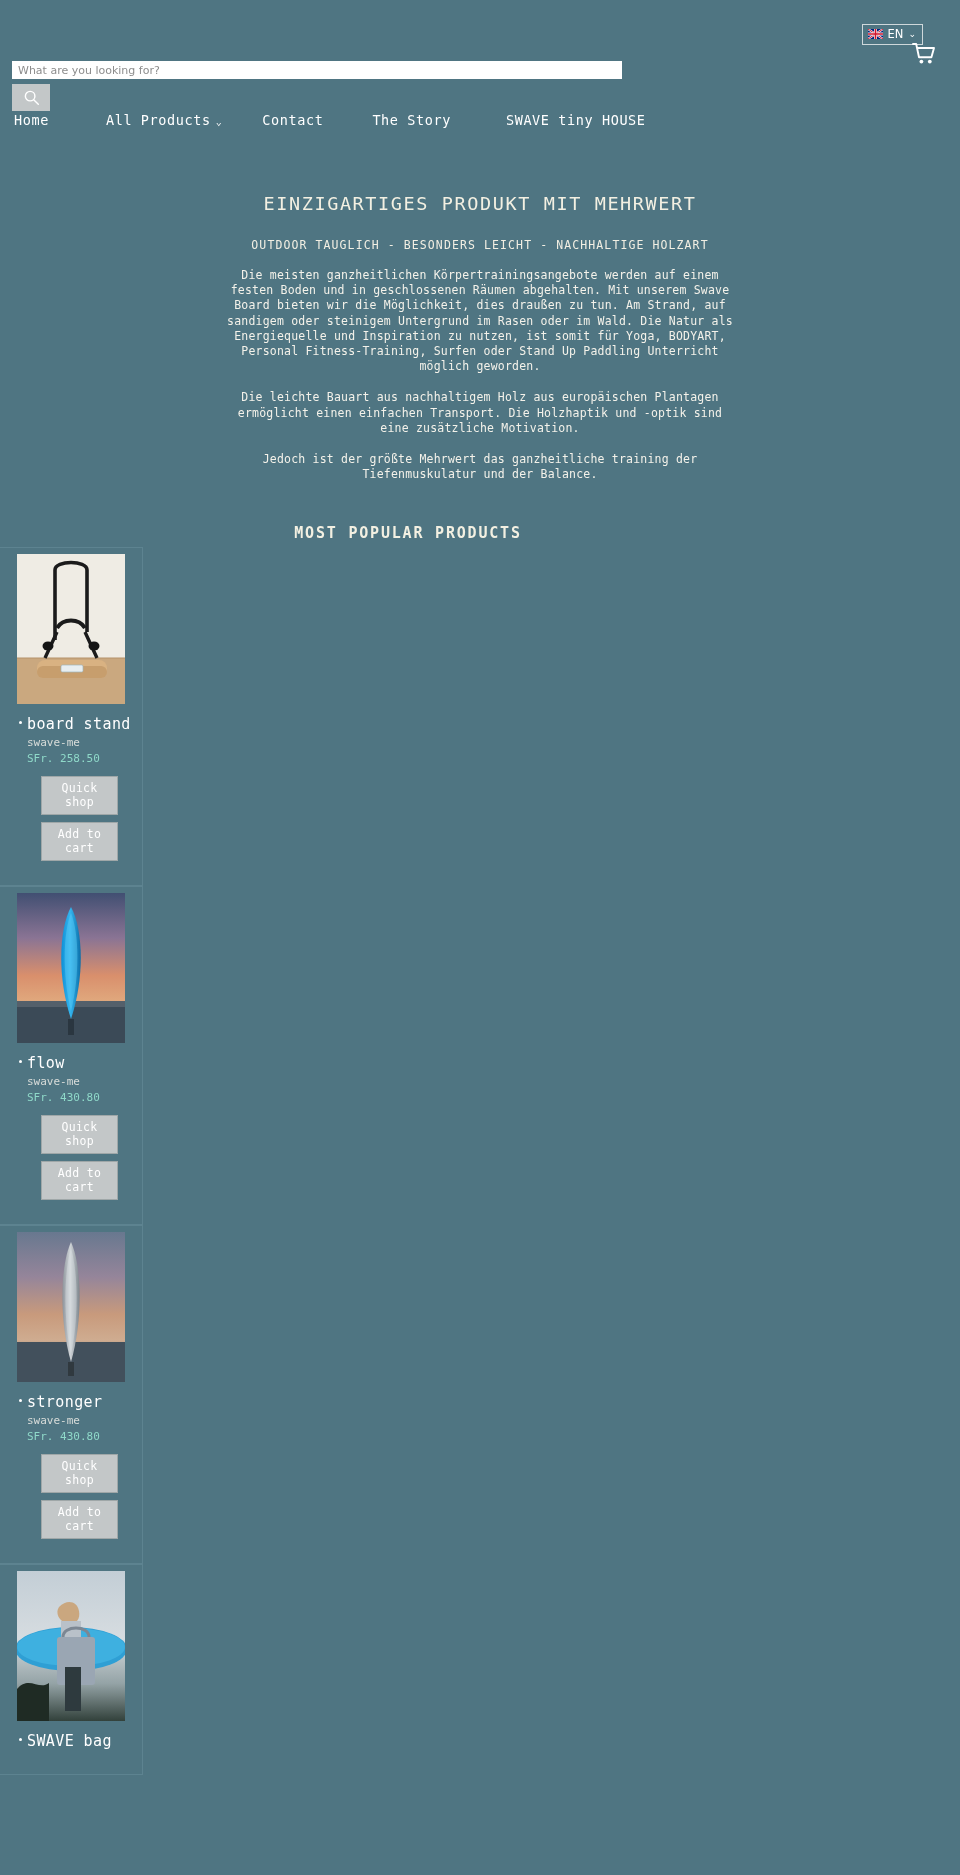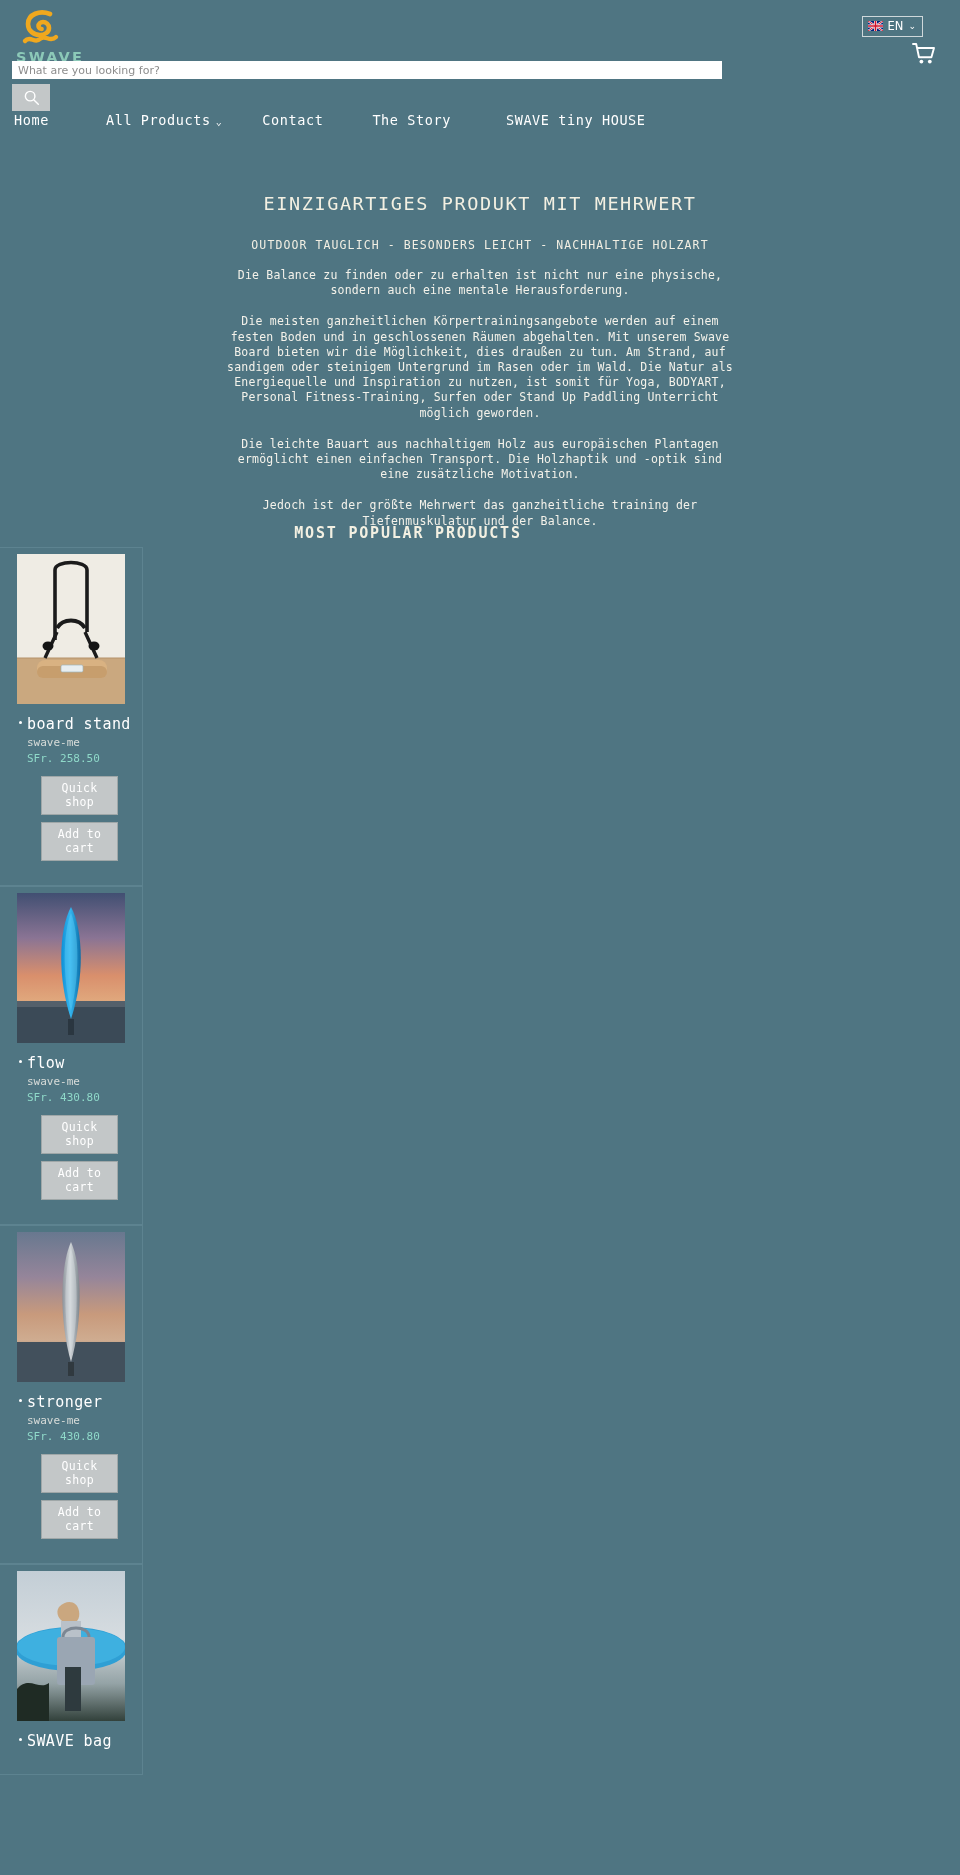--- a/index.html
+++ b/index.html
@@ -14,32 +14,32 @@
   }
 
   
   .header { position:relative; height:108px; }
 
   .logo-wrap { position:absolute; left:16px; top:10px; width:120px; }
   .logo-mark { width:48px; height:40px; display:block; margin-left:4px; }
   .logo-word { font-family:"DejaVu Sans", sans-serif; font-weight:bold;
     font-size:14.5px; letter-spacing:2.2px; color:#8cc9b8; line-height:15px; }
 
-  .lang-box { position:absolute; right:37px; top:16px;
+  .lang-box { position:absolute; right:37px; top:24px;
     border:1px solid #cfd8db; padding:2px 6px 3px 5px;
     display:flex; align-items:center; gap:5px;
     font-family:"DejaVu Sans", sans-serif; font-size:11.5px; color:#ffffff; }
   .flag { width:15px; height:10px; display:block; }
   .chev { font-size:9px; line-height:9px; }
 
   .cart-icon { position:absolute; right:24px; top:42px; width:24px; height:24px; }
 
   .search-row { position:absolute; left:12px; top:61px; width:702px; }
   .search-input {
-    width:710px; height:18px; background:#ffffff; border:0; outline:none;
+    width:610px; height:18px; background:#ffffff; border:0; outline:none;
     font-family:"DejaVu Sans", sans-serif; font-size:11px; color:#333;
     padding:1px 6px; display:block;
   }
   .search-input::placeholder { color:#8d8d8d; }
   .search-btn {
     position:absolute; left:12px; top:84px;
     width:38px; height:27px; background:#c3c7c8; border:0; padding:0;
     display:flex; align-items:center; justify-content:center; cursor:pointer;
   }
 
@@ -104,28 +104,20 @@
   
   .ph-strong { background:linear-gradient(#60708c 0%,#8d7f92 28%,#c79277 50%,#d0a98c 64%,#6e7c8c 78%,#37434f 100%); }
   
   .ph-bag { background:linear-gradient(#b9c6cf 0%,#cfd6da 34%,#aab6bd 56%,#6d7d7a 78%,#32413b 100%); }
 </style>
 </head>
 <body>
 
 <div class="header">
 
-  <a class="logo-wrap" href="#">
-    <svg class="logo-mark" viewBox="0 0 48 40">
-      <path d="M30 4 C20 0 8 4 8 14 C8 21 14 25 20 25 C25 25 29 22 29 18 C29 14.5 26 12 23 12 C20.5 12 18.5 13.7 18.5 16 C18.5 17.8 20 19 21.6 19" fill="none" stroke="#f0a81e" stroke-width="4.6" stroke-linecap="round"></path>
-      <path d="M5 31 C10 25 15 34 20 29 C25 24 30 33 36 27" fill="none" stroke="#f0a81e" stroke-width="4.4" stroke-linecap="round"></path>
-    </svg>
-    <div class="logo-word">SWAVE</div>
-    <div class="logo-word">BOARD</div>
-  </a>
 
   <div class="lang-box">
     <svg class="flag" viewBox="0 0 30 20">
       <rect width="30" height="20" fill="#00247d"></rect>
       <path d="M0,0 L30,20 M30,0 L0,20" stroke="#fff" stroke-width="4"></path>
       <path d="M0,0 L30,20 M30,0 L0,20" stroke="#cf142b" stroke-width="2"></path>
       <path d="M15,0 L15,20 M0,10 L30,10" stroke="#fff" stroke-width="6"></path>
       <path d="M15,0 L15,20 M0,10 L30,10" stroke="#cf142b" stroke-width="3.4"></path>
     </svg>
     <span>EN</span>
@@ -167,21 +159,20 @@
       <li class="n-house">
         <a href="#">SWAVE tiny HOUSE</a>
       </li>
     </ul>
   </nav>
 </div>
 
 <section class="intro">
   <h1>EINZIGARTIGES PRODUKT MIT MEHRWERT</h1>
   <h2>OUTDOOR TAUGLICH - BESONDERS LEICHT - NACHHALTIGE HOLZART</h2>
-  <p>Die Balance zu finden oder zu erhalten ist nicht nur eine physische, sondern auch eine mentale Herausforderung.</p>
   <p class="wide">Die meisten ganzheitlichen Körpertrainingsangebote werden auf einem festen Boden und in geschlossenen Räumen abgehalten. Mit unserem Swave Board bieten wir die Möglichkeit, dies draußen zu tun. Am Strand, auf sandigem oder steinigem Untergrund im Rasen oder im Wald. Die Natur als Energiequelle und Inspiration zu nutzen, ist somit für Yoga, BODYART, Personal Fitness-Training, Surfen oder Stand Up Paddling Unterricht möglich geworden.</p>
   <p>Die leichte Bauart aus nachhaltigem Holz aus europäischen Plantagen ermöglicht einen einfachen Transport. Die Holzhaptik und -optik sind eine zusätzliche Motivation.</p>
   <p>Jedoch ist der größte Mehrwert das ganzheitliche training der Tiefenmuskulatur und der Balance.</p>
 </section>
 
 <h3 class="pop-title">MOST POPULAR PRODUCTS</h3>
 
 <ul class="product-list">
 
   <li class="product-card">

